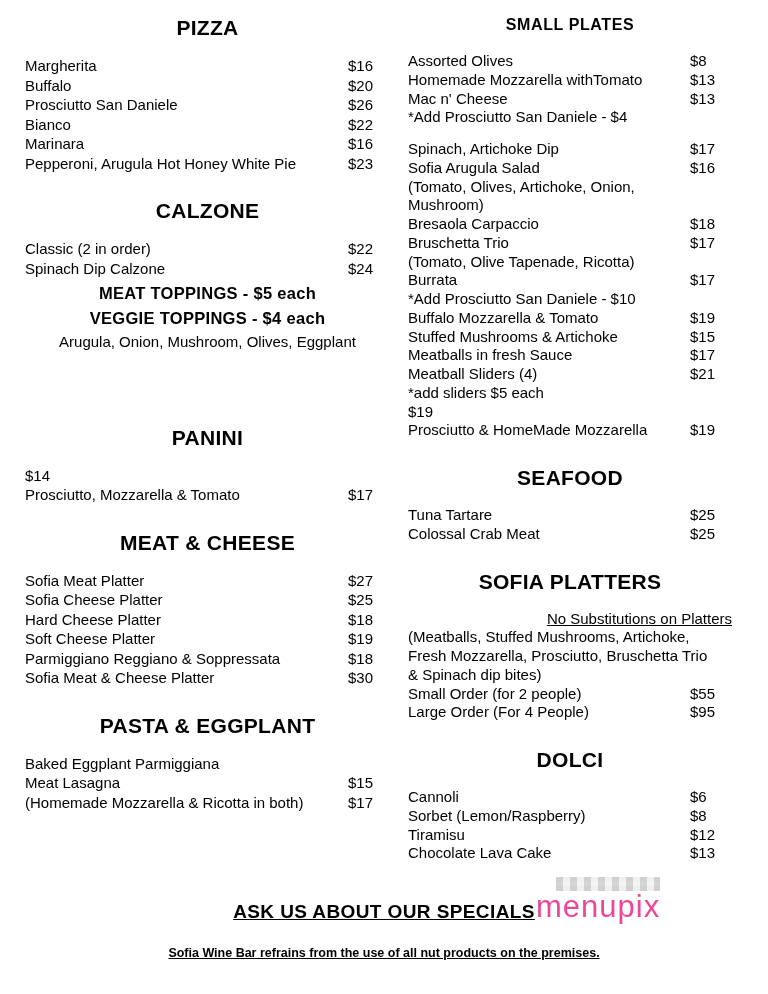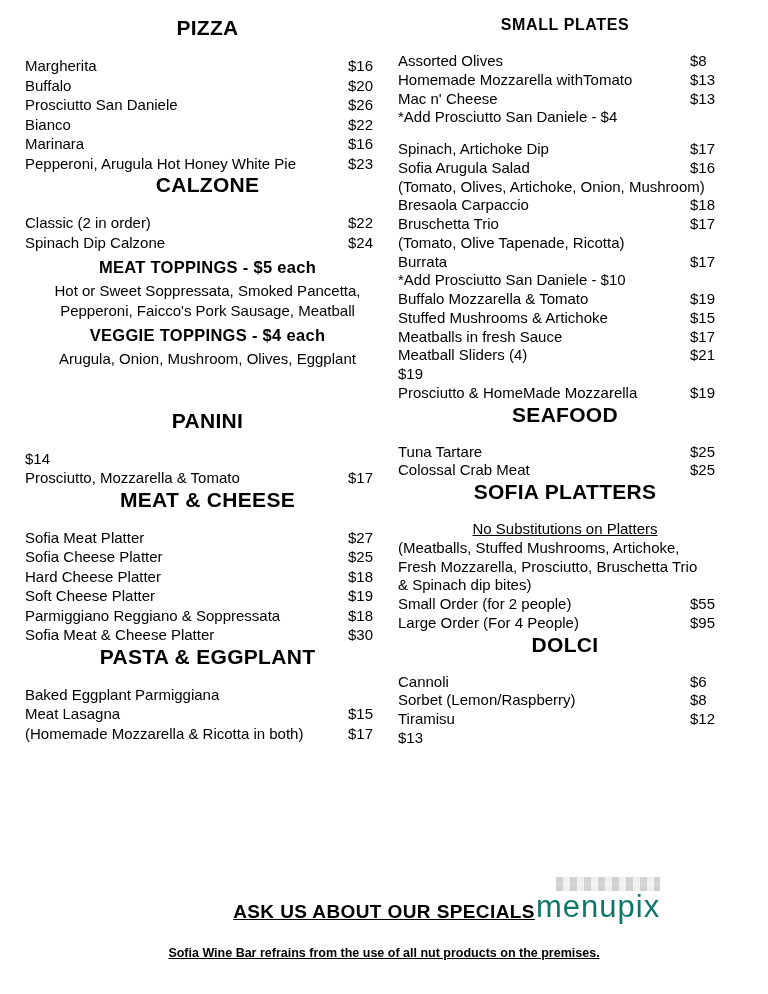--- a/index.html
+++ b/index.html
@@ -13,29 +13,29 @@
     position: relative;
     width: 768px;
     height: 994px;
     background: #ffffff;
     overflow: hidden;
   }
   .columns {
     display: flex;
     box-sizing: border-box;
     padding: 16px 36px 0 25px;
-    gap: 8px;
+    gap: 18px;
   }
   .col { box-sizing: border-box; }
   .col-left { width: 365px; flex: none; }
   .col-right { flex: 1; min-width: 0; }
 
-  .menu-section { }
+  .menu-section { margin-top: 26px; }
   .col .menu-section:first-child { margin-top: 0; }
-  .col-left .menu-section:nth-child(5) { margin-top: 40px; } 
+  .col-left .menu-section:nth-child(5) { margin-top: 74px; } 
   .menu-section.sub { margin-top: 6px; }
 
   .menu-section h2 {
     margin: 0 0 16px 0;
     font-size: 21px;
     font-weight: 700;
     text-align: center;
     letter-spacing: 0.3px;
   }
   .menu-section.sub h2 {
@@ -56,21 +56,21 @@
   }
   .col-right .item-row { line-height: 1.25; }
   .item-name { flex: 1 1 auto; padding-right: 23px; }
   .item-price { flex: 0 0 42px; white-space: nowrap; }
 
   .center-line {
     font-size: 15px;
     line-height: 1.3;
     text-align: center;
   }
-  .col-right .center-line { line-height: 1.25; }
+  .col-right .center-line { line-height: 1.25; text-align: right; }
   .underline { text-decoration: underline; }
   .spacer { height: 13px; }
 
   .footer {
     position: absolute;
     left: 0;
     right: 0;
     top: 901px;
     text-align: center;
   }
@@ -95,21 +95,21 @@
     height: 14px;
     background-image:
       repeating-linear-gradient(90deg, rgba(200,200,200,0.75) 0 7px, rgba(242,242,242,0.75) 7px 14px),
       repeating-linear-gradient(0deg, rgba(215,215,215,0.6) 0 5px, rgba(246,246,246,0.6) 5px 10px);
   }
   .watermark-text {
     position: absolute;
     left: 536px;
     top: 889px;
     font-size: 31px;
-    color: #0f766e;
+    color: #ec4899;
     letter-spacing: 1px;
     user-select: none;
   }
 </style>
 </head>
 <body>
 
 <div class="page">
   <div class="columns">
     <div class="col col-left">
@@ -146,21 +146,20 @@
             <span class="item-name">Classic (2 in order)</span>
             <span class="item-price">$22</span>
           </div>
           <div class="item-row">
             <span class="item-name">Spinach Dip Calzone</span>
             <span class="item-price">$24</span>
           </div>
         </section>
         <section class="menu-section sub">
           <h2>MEAT TOPPINGS - $5 each</h2>
-          <div class="center-line">Hot or Sweet Soppressata, Smoked Pancetta, Pepperoni, Faicco's Pork Sausage, Meatball</div>
         </section>
         <section class="menu-section sub">
           <h2>VEGGIE TOPPINGS - $4 each</h2>
           <div class="center-line">Arugula, Onion, Mushroom, Olives, Eggplant</div>
         </section>
         <section class="menu-section">
           <h2>PANINI</h2>
           <div class="item-row">
             <span class="item-price">$14</span>
           </div>
@@ -269,20 +268,23 @@
           </div>
           <div class="item-row">
             <span class="item-name">Meatballs in fresh Sauce</span>
             <span class="item-price">$17</span>
           </div>
           <div class="item-row">
             <span class="item-name">Meatball Sliders (4)</span>
             <span class="item-price">$21</span>
           </div>
           <div class="item-row">
+            <span class="item-name">*add sliders $5 each</span>
+          </div>
+          <div class="item-row">
             <span class="item-price">$19</span>
           </div>
           <div class="item-row">
             <span class="item-name">Prosciutto &amp; HomeMade Mozzarella</span>
             <span class="item-price">$19</span>
           </div>
         </section>
         <section class="menu-section">
           <h2>SEAFOOD</h2>
           <div class="item-row">
@@ -317,20 +319,21 @@
           </div>
           <div class="item-row">
             <span class="item-name">Sorbet (Lemon/Raspberry)</span>
             <span class="item-price">$8</span>
           </div>
           <div class="item-row">
             <span class="item-name">Tiramisu</span>
             <span class="item-price">$12</span>
           </div>
           <div class="item-row">
+            <span class="item-name">Chocolate Lava Cake</span>
             <span class="item-price">$13</span>
           </div>
         </section>
       </div>
   </div>
 
   <div class="footer">
     <div class="specials">ASK US ABOUT OUR SPECIALS</div>
     <div class="footer-note">Sofia Wine Bar refrains from the use of all nut products on the premises.</div>
   </div>

